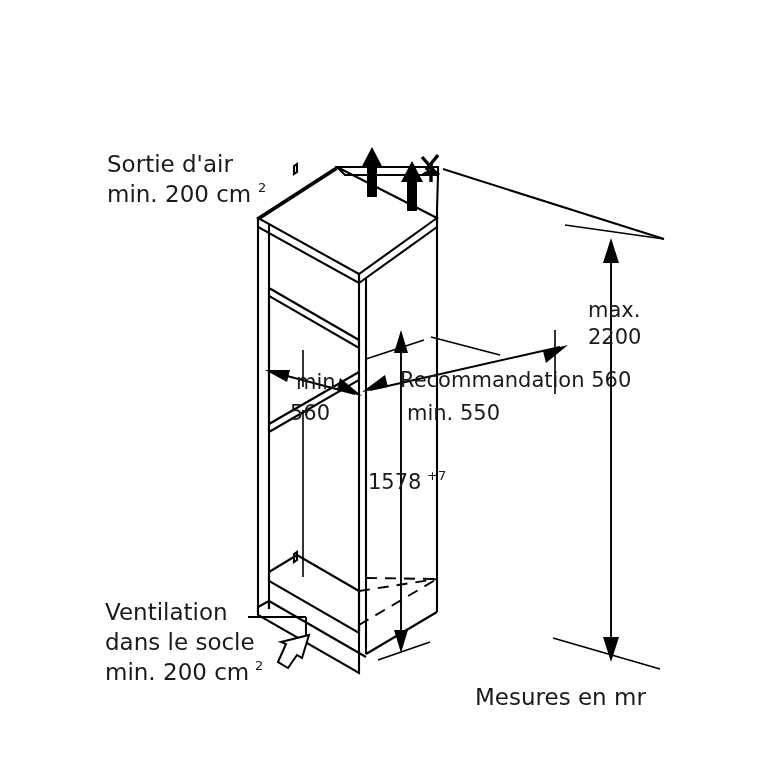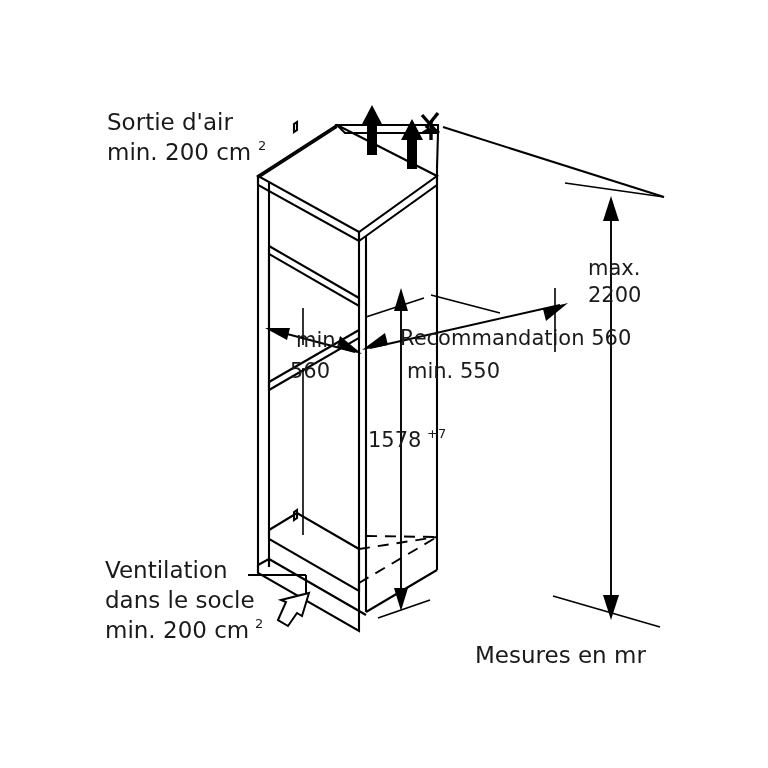--- a/index.html
+++ b/index.html
@@ -11,20 +11,21 @@
     width: 768px;
     height: 768px;
     font-family: "DejaVu Sans", "Liberation Sans", sans-serif;
     overflow: hidden;
   }
   #diagram-root {
     position: relative;
     width: 768px;
     height: 592px;
     background: #ffffff;
+    margin-top: 42px;
   }
   svg#tech-drawing {
     display: block;
     width: 768px;
     height: 768px;
   }
   .dim-text {
     font-family: "DejaVu Sans", "Liberation Sans", sans-serif;
     fill: #1a1a1a;
     font-size: 21px;

